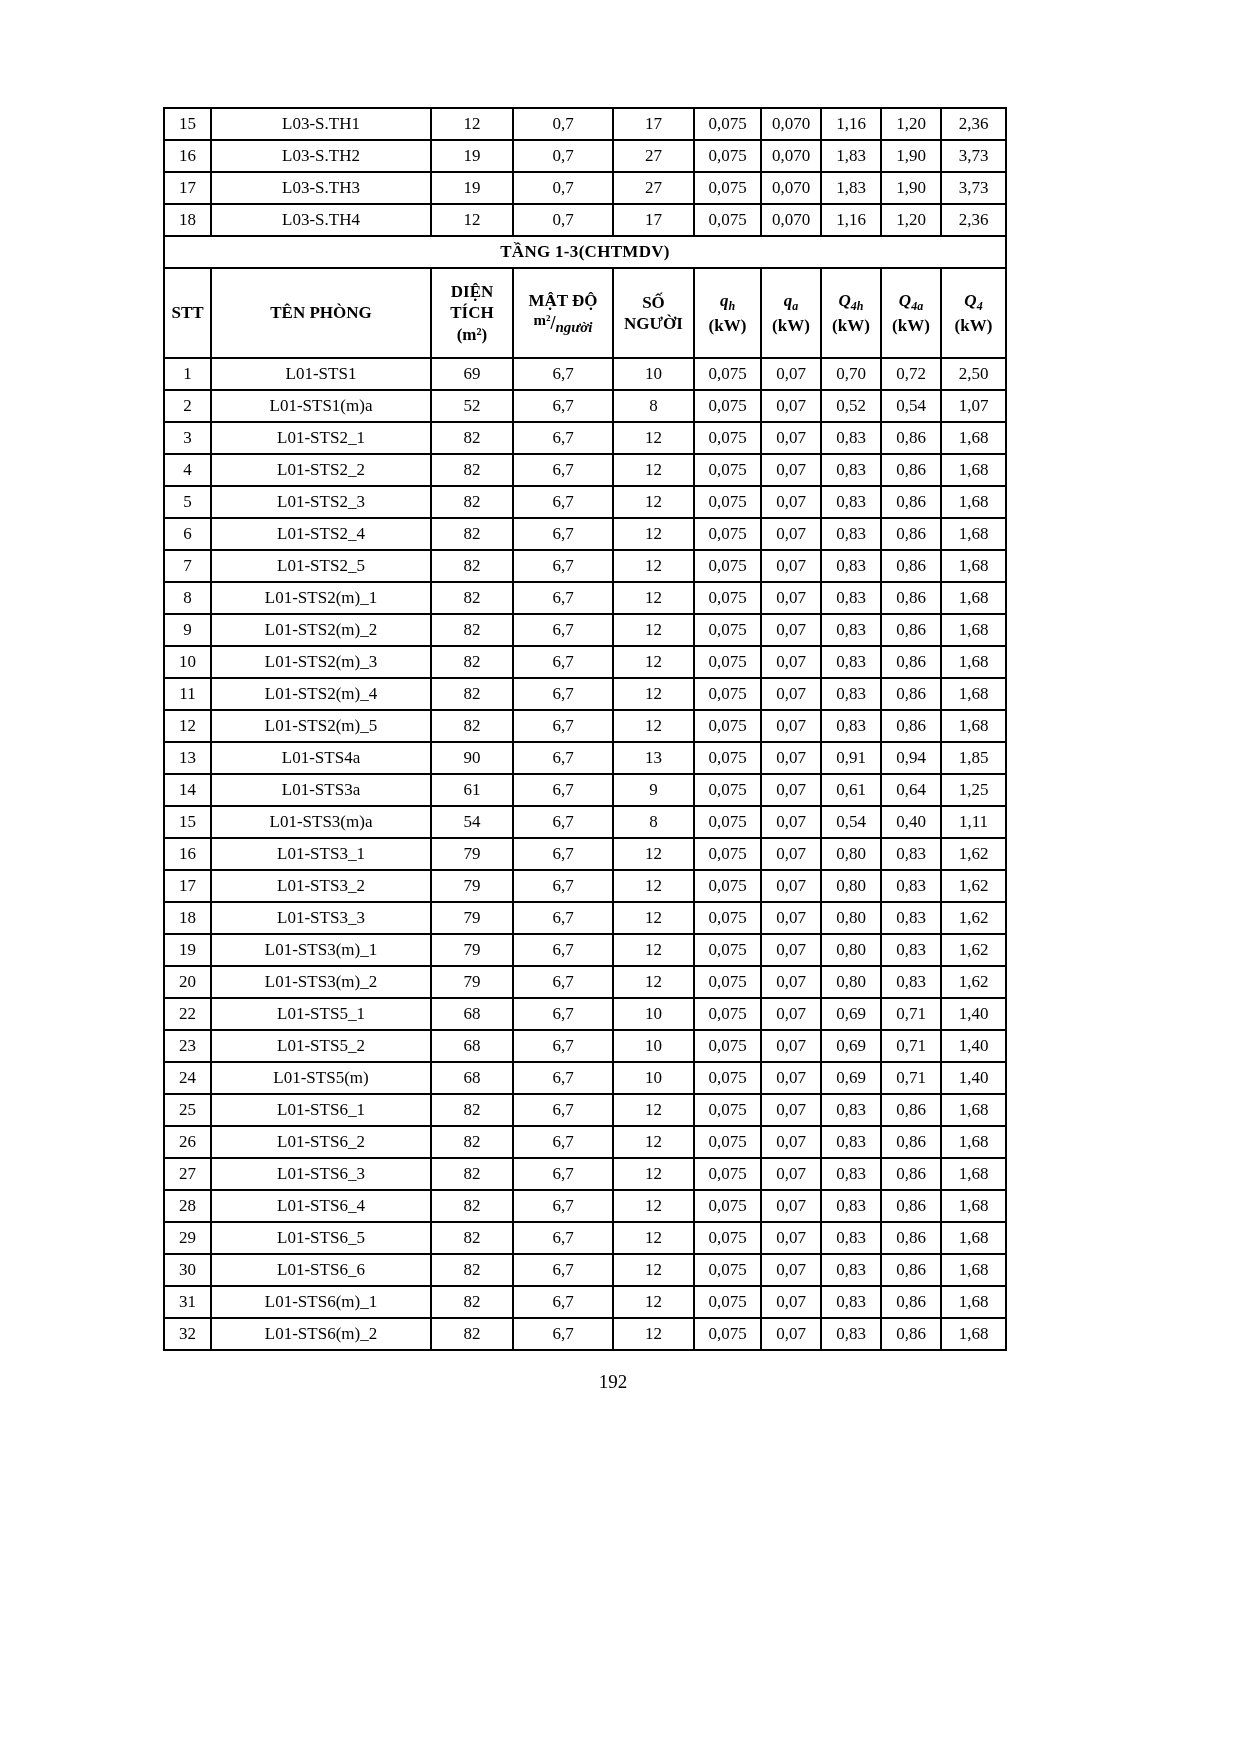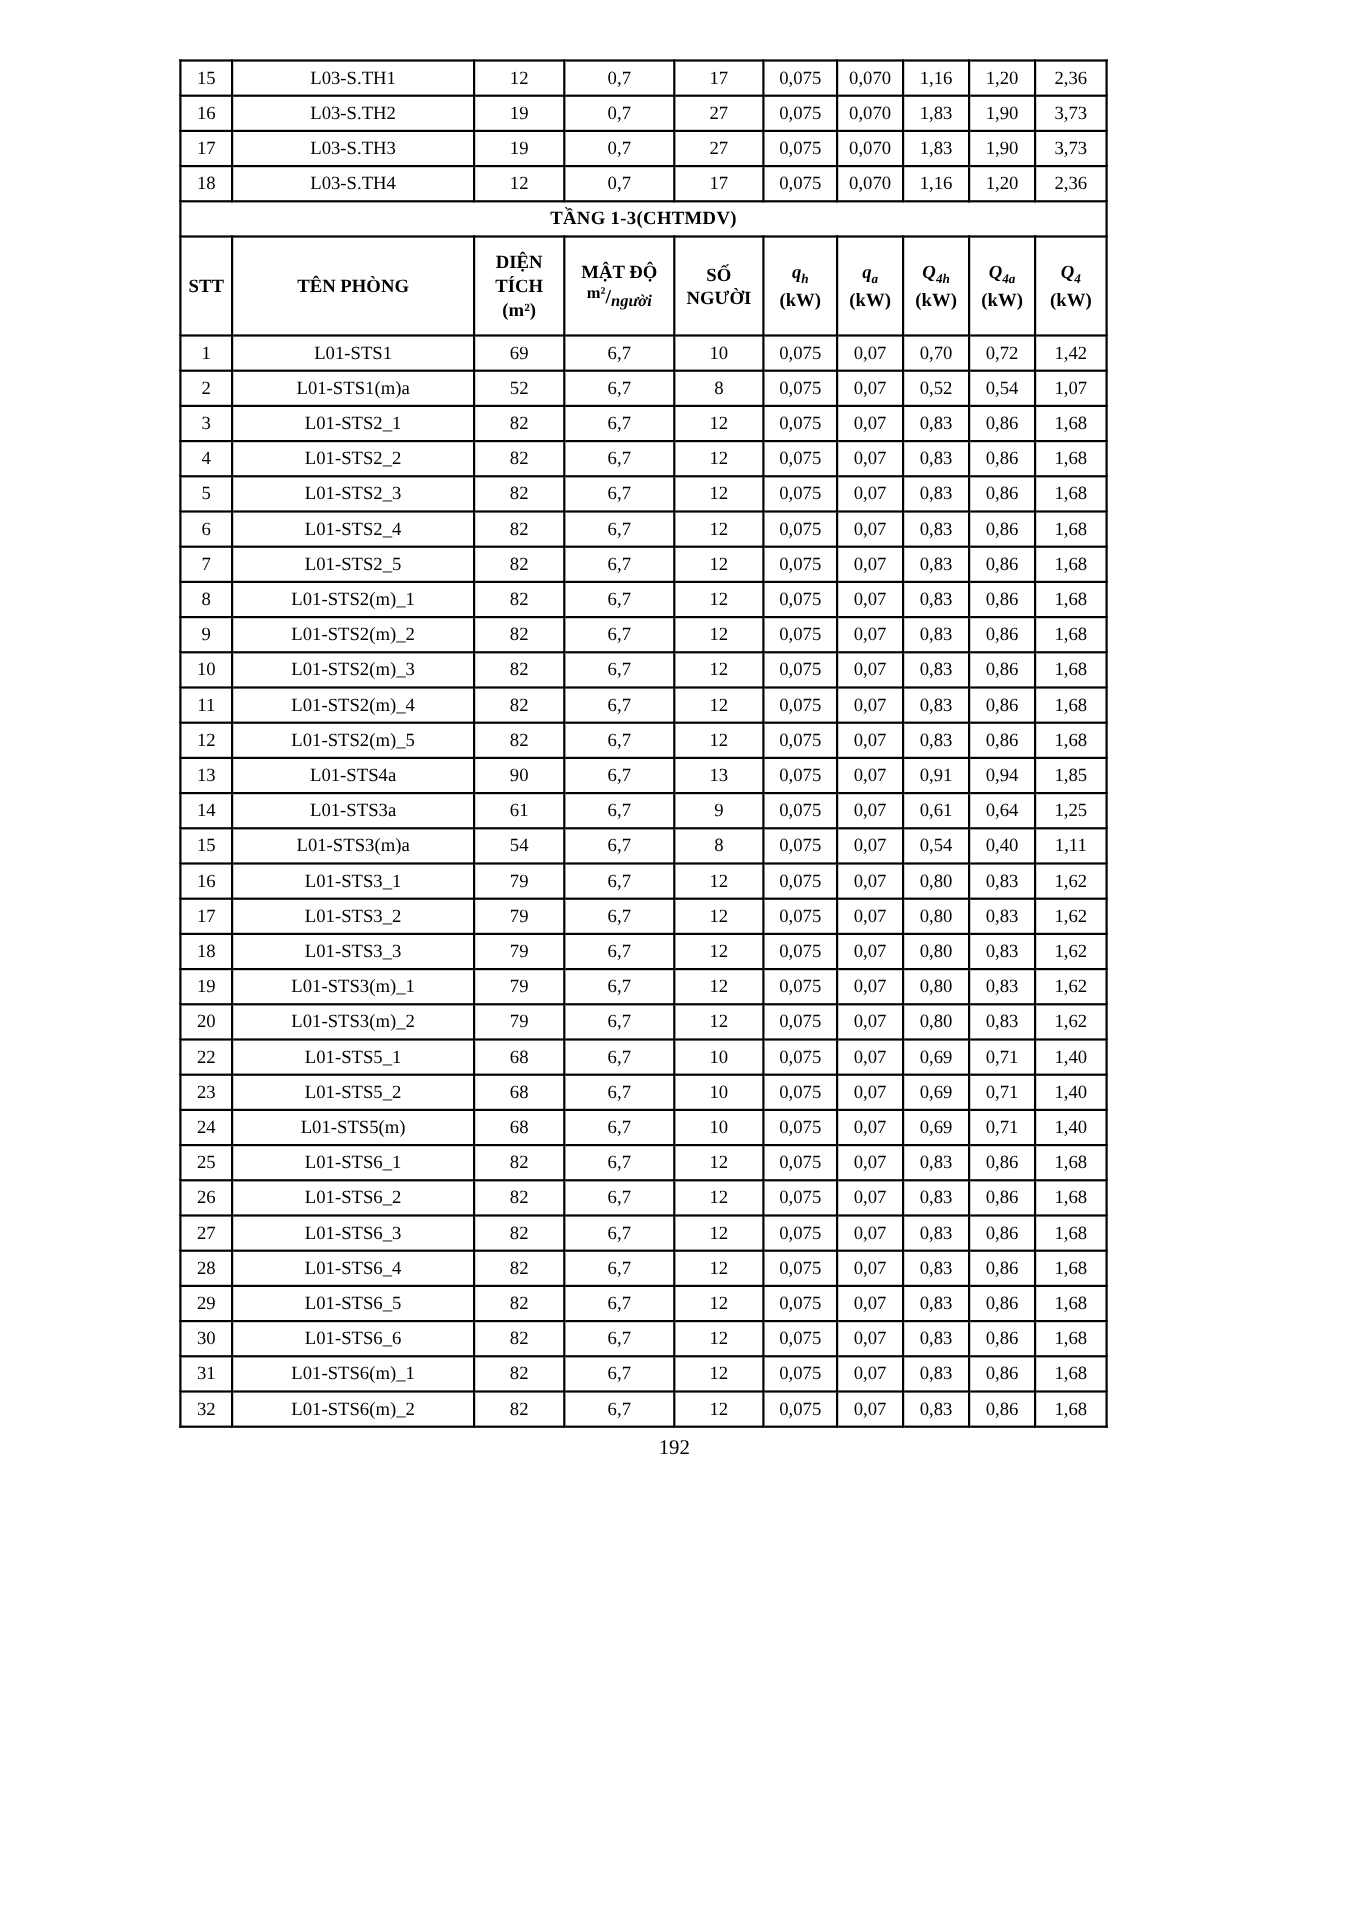--- a/index.html
+++ b/index.html
@@ -9,21 +9,21 @@
     height: 1754px;
     font-family: "Liberation Serif", serif;
     color: #000;
     position: relative;
   }
   .page {
     position: absolute;
     top: 0; left: 0;
     width: 1240px;
     height: 1754px;
-    padding: 54px 0 0 163px;
+    padding: 107px 0 0 163px;
   }
   table.data-table {
     border-collapse: collapse;
     table-layout: fixed;
     width: 842px;
   }
   table.data-table td,
   table.data-table th {
     border: 2px solid #000;
     text-align: center;
@@ -50,21 +50,21 @@
   .hline { line-height: 1.25; }
   .sym { font-style: italic; font-weight: bold; }
   .ssub { font-style: italic; font-weight: bold; font-size: 12px; }
   .frac { font-size: 15px; font-weight: bold; }
   .frac-num { vertical-align: 4px; }
   .frac-slash { font-size: 18px; }
   .frac-den { font-style: italic; vertical-align: -3px; }
   .page-number {
     width: 900px;
     text-align: center;
-    margin-top: 8px;
+    margin-top: 20px;
     font-size: 19px;
   }
 </style>
 </head>
 <body>
 
 <div class="page">
 
   <table class="data-table">
     <colgroup>
@@ -180,21 +180,21 @@
         <tr>
           <td>1</td>
           <td>L01-STS1</td>
           <td>69</td>
           <td>6,7</td>
           <td>10</td>
           <td>0,075</td>
           <td>0,07</td>
           <td>0,70</td>
           <td>0,72</td>
-          <td>1,42</td>
+          <td>2,50</td>
         </tr>
         <tr>
           <td>2</td>
           <td>L01-STS1(m)a</td>
           <td>52</td>
           <td>6,7</td>
           <td>8</td>
           <td>0,075</td>
           <td>0,07</td>
           <td>0,52</td>

